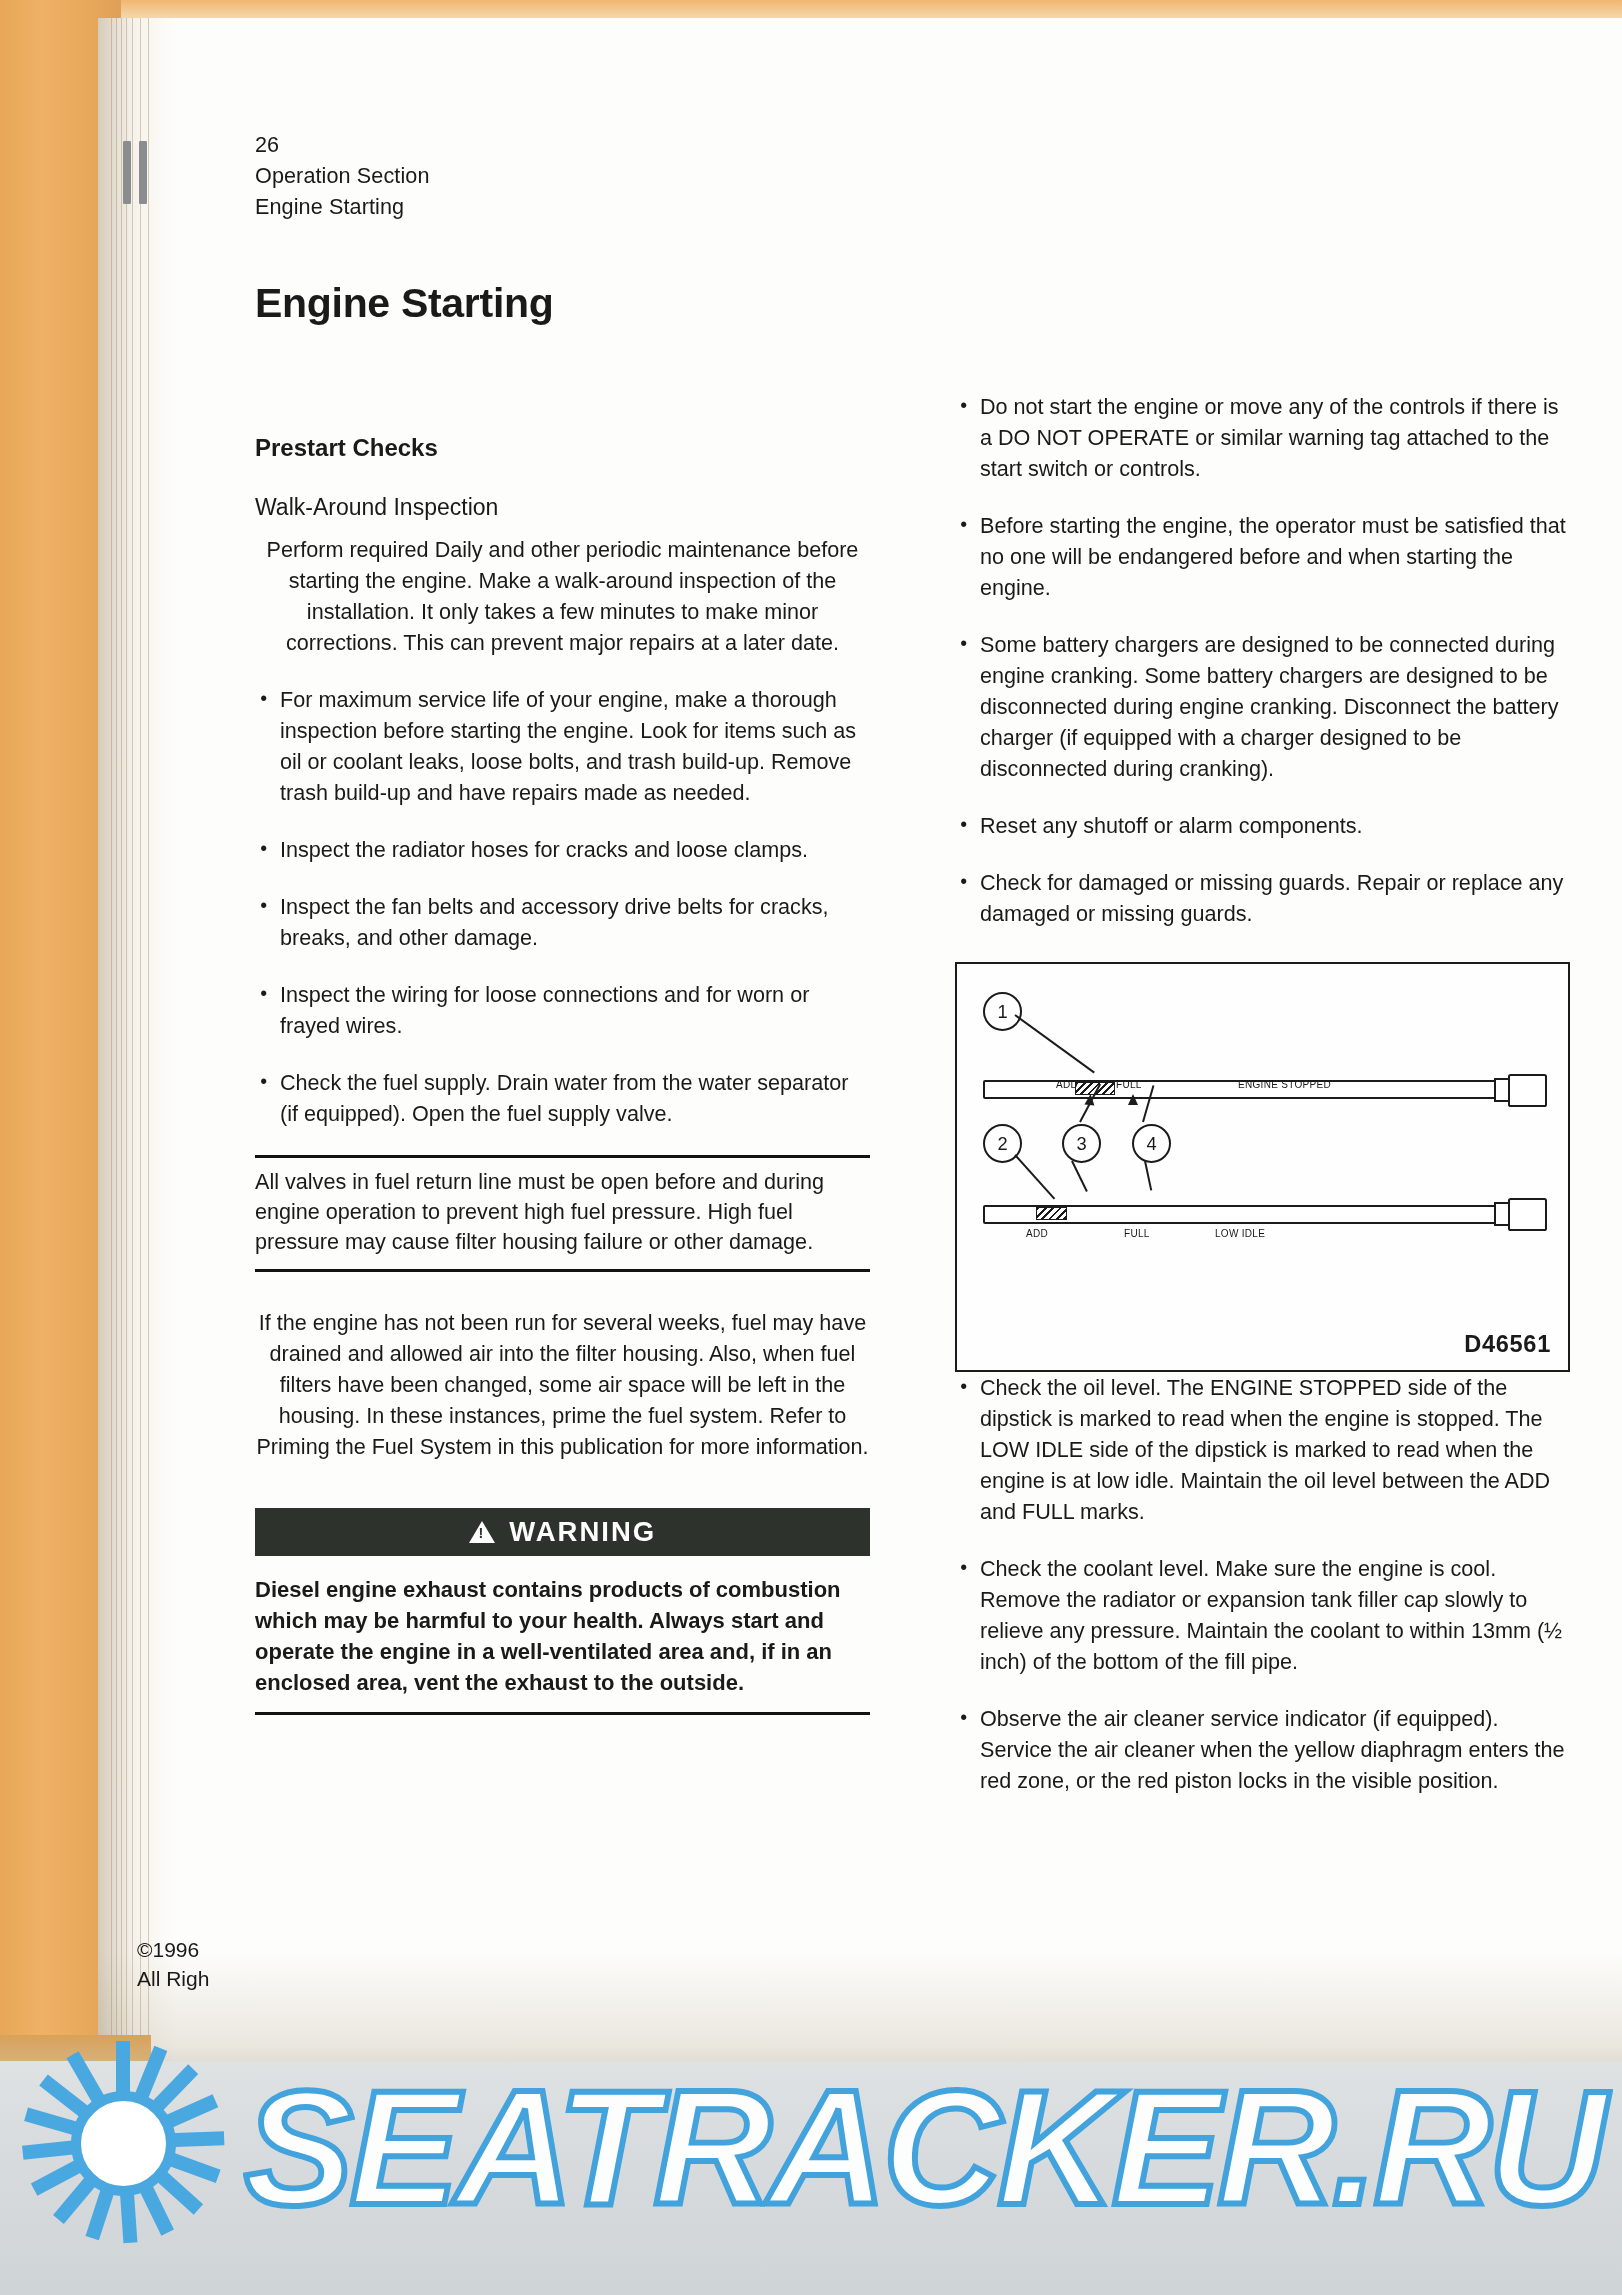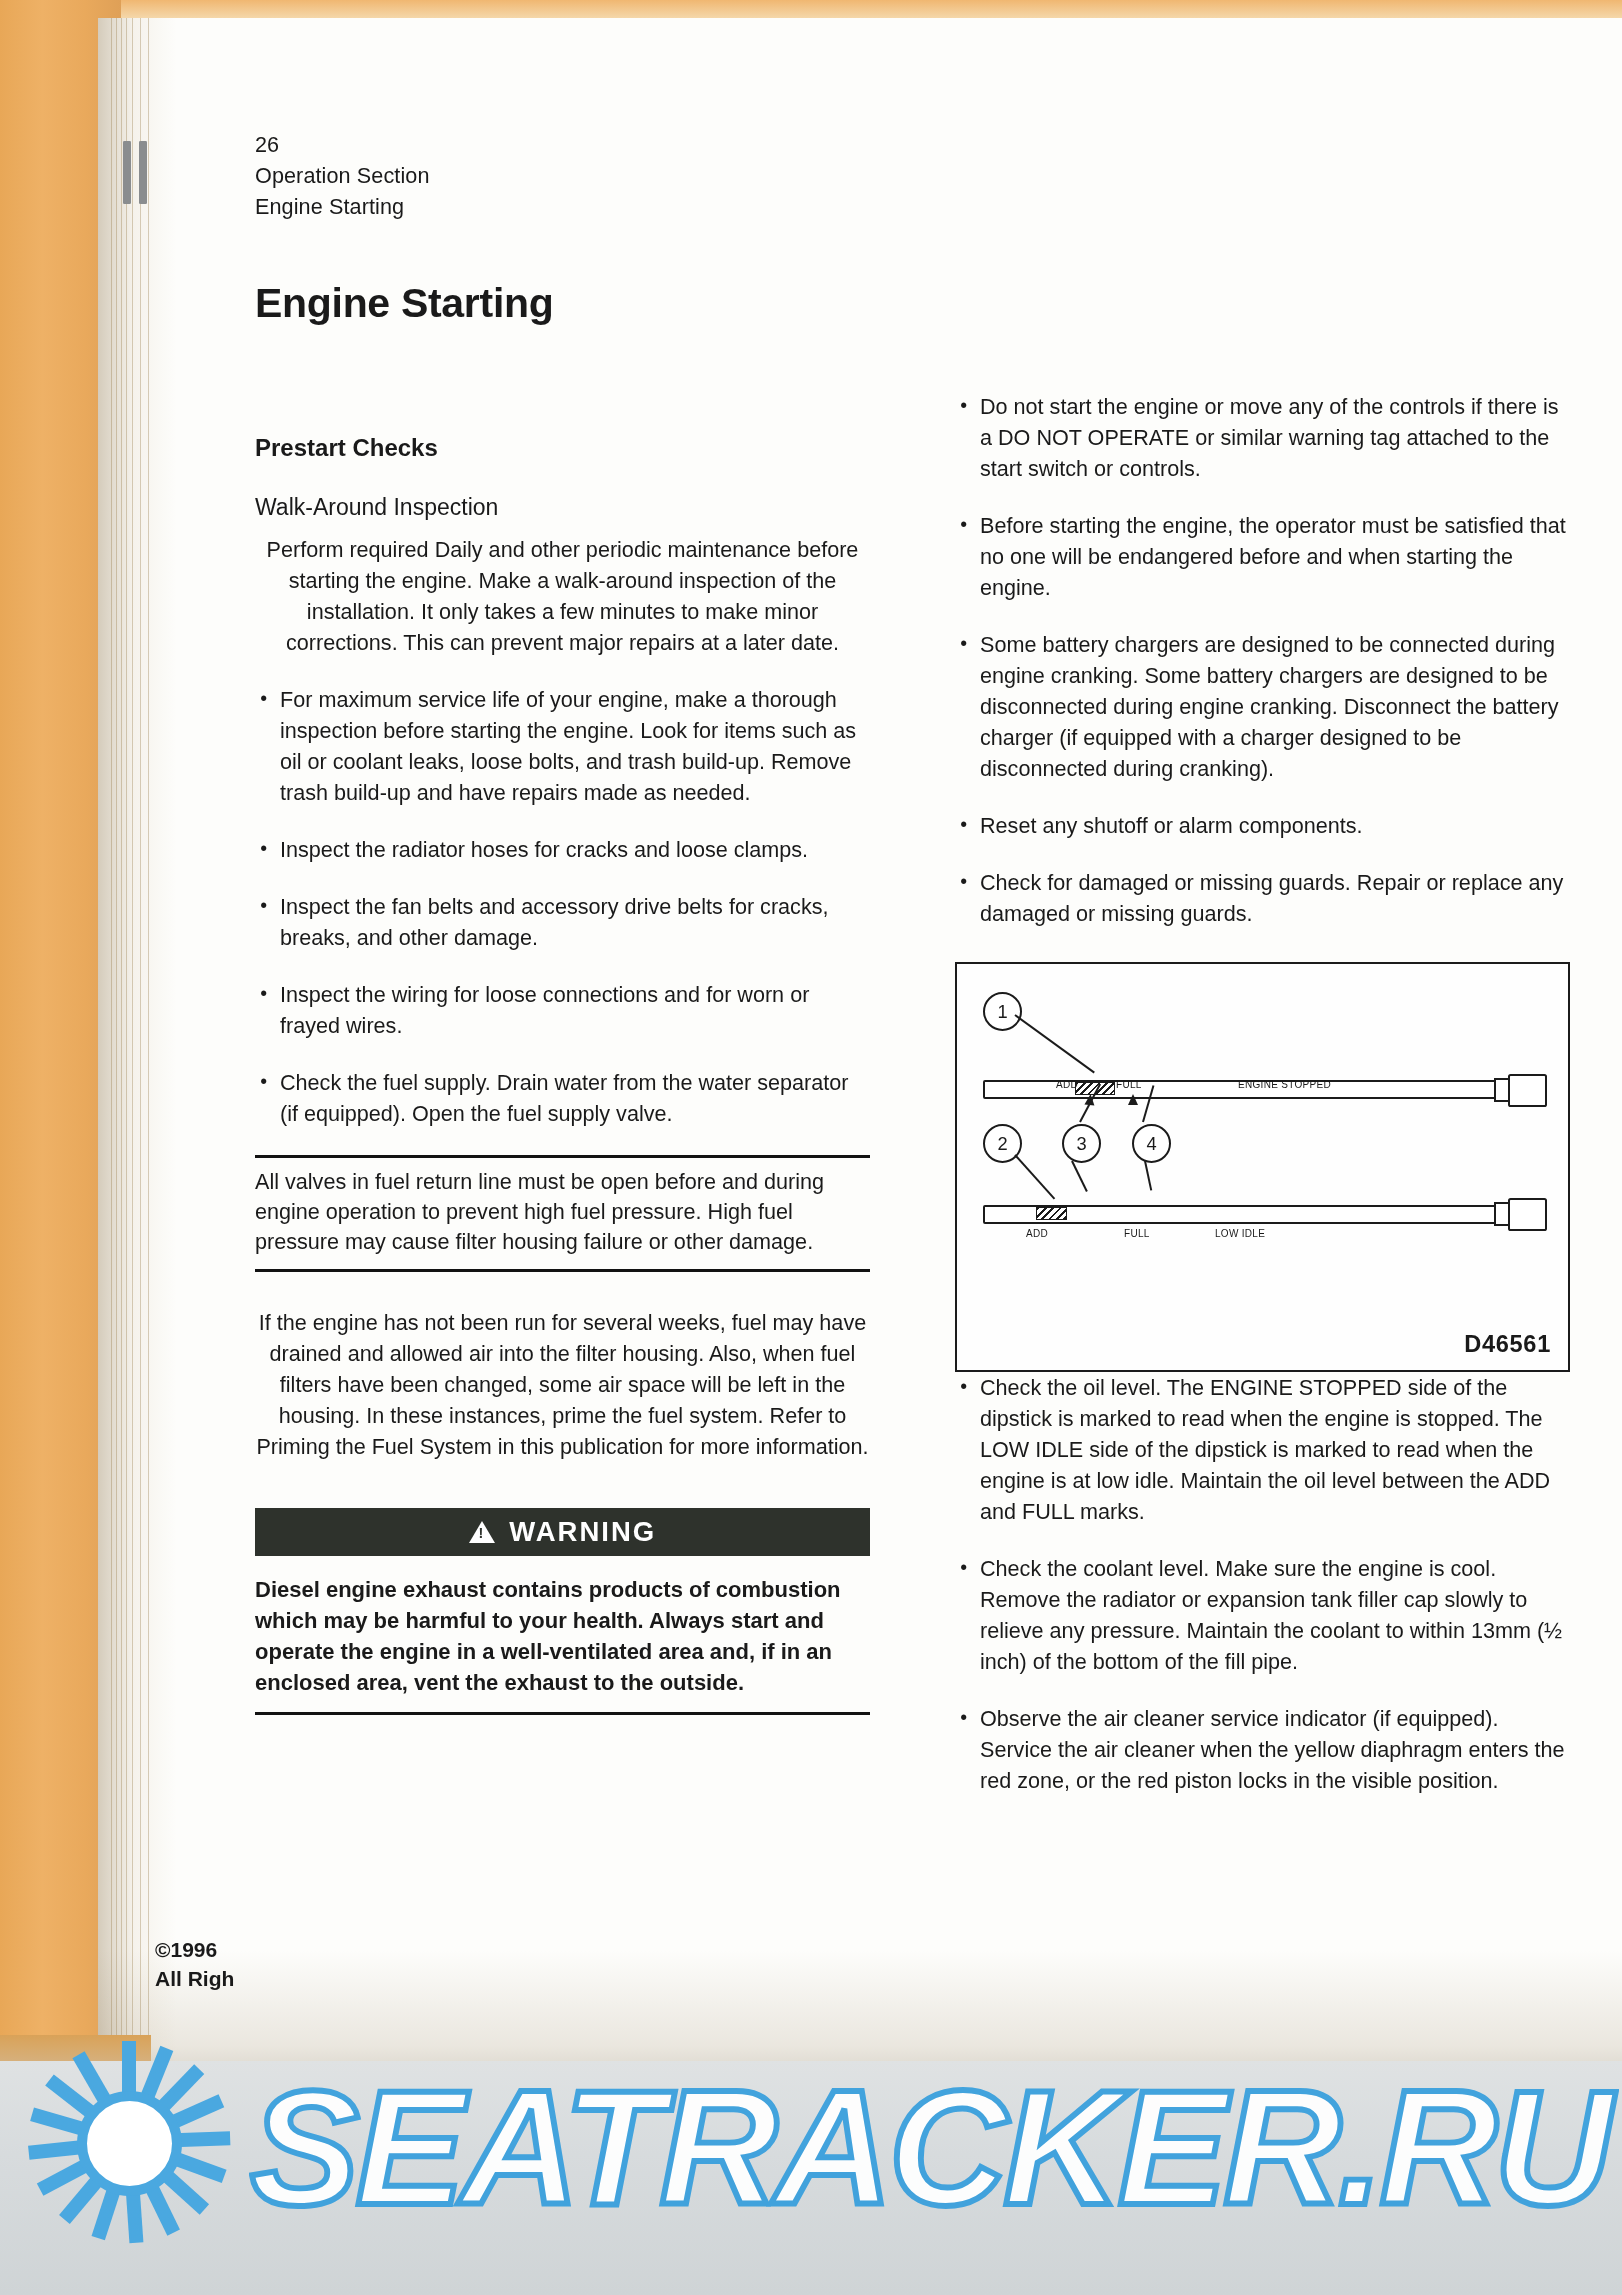--- a/index.html
+++ b/index.html
@@ -287,31 +287,30 @@
   }
   .fig-caption {
     font-size: 21.6px;
     line-height: 29.4px;
     margin: 17px 0 26px 0;
   }
 
   
   .copy {
     position: absolute;
-    left: 57px; top: 1917px;
+    left: 39px; top: 1917px;
     font-size: 21px;
     line-height: 29px;
     color: #1a1a1a;
-    font-weight: bold;
   }
 
   
   .wm {
     position: absolute;
-    left: 8px; top: 2015px;
+    left: 2px; top: 2015px;
     width: 1536px; height: 280px;
     pointer-events: none;
   }
   .wm-text {
     position: absolute;
     left: 242px; top: 39px;
     font-size: 164px;
     font-weight: bold;
     font-style: italic;
     letter-spacing: -3.9px;

